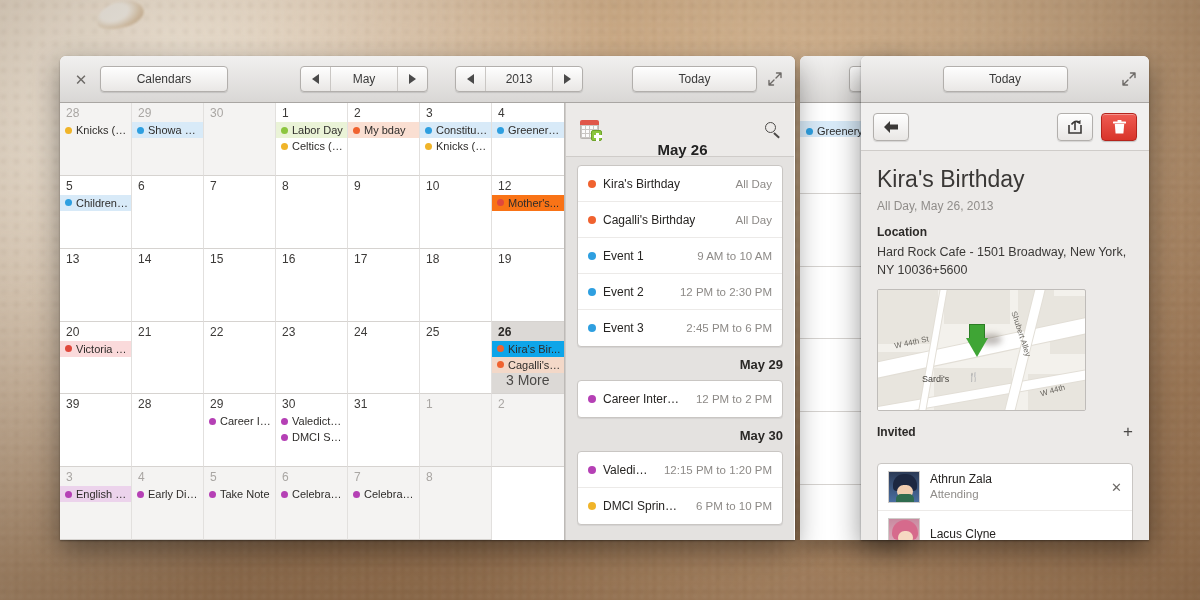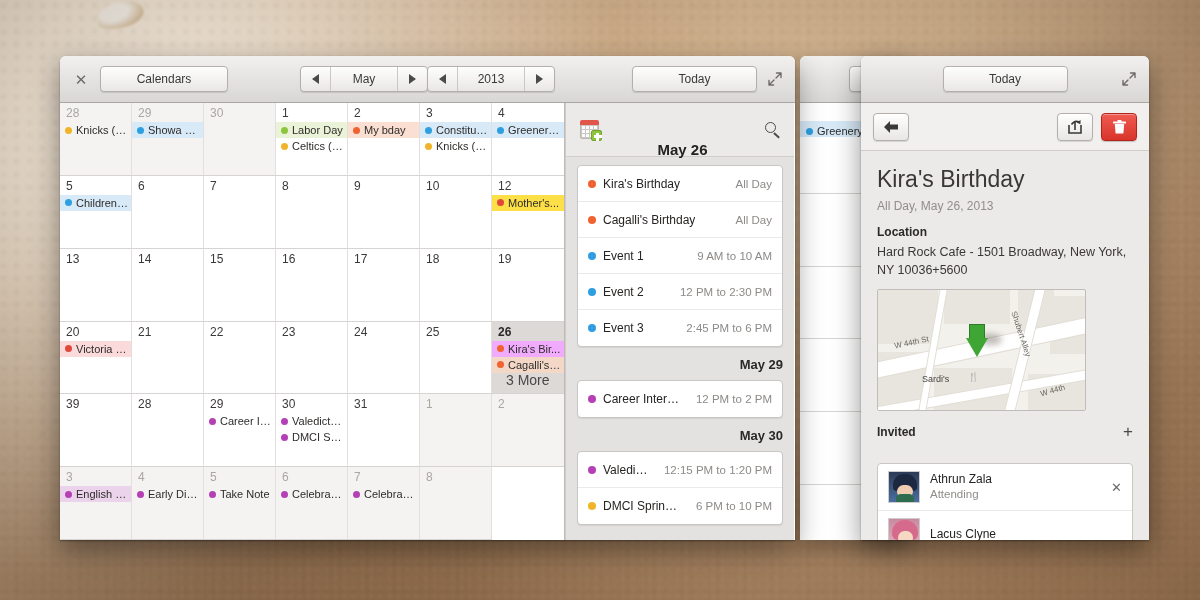--- a/index.html
+++ b/index.html
@@ -239,21 +239,21 @@
     </div>
     <div class="tb-group" style="position:absolute;left:240px">
       <div class="arrow">
           <div class="tri-l"></div>
         </div>
       <div class="lbl">May</div>
       <div class="arrow right">
           <div class="tri-r"></div>
         </div>
     </div>
-    <div class="tb-group" style="position:absolute;left:367px">
+    <div class="tb-group" style="position:absolute;left:395px">
       <div class="arrow">
           <div class="tri-l"></div>
         </div>
       <div class="lbl">2013</div>
       <div class="arrow right">
           <div class="tri-r"></div>
         </div>
     </div>
     <div class="tb-btn" style="position:absolute;left:572px;width:125px">
       <span>Today</span>
@@ -338,21 +338,21 @@
           <div class="daynum">8</div>
         </div>
         <div class="cell">
           <div class="daynum">9</div>
         </div>
         <div class="cell">
           <div class="daynum">10</div>
         </div>
         <div class="cell">
           <div class="daynum">12</div>
-          <div class="ev" style="background: #fde047;">
+          <div class="ev" style="background: #f97316;">
             <span class="dot" style="background: rgb(224, 72, 60);"></span>
             <span class="nm">Mother's...</span>
           </div>
         </div>
         <div class="cell">
           <div class="daynum">13</div>
         </div>
         <div class="cell">
           <div class="daynum">14</div>
         </div>
@@ -388,21 +388,21 @@
           <div class="daynum">23</div>
         </div>
         <div class="cell">
           <div class="daynum">24</div>
         </div>
         <div class="cell">
           <div class="daynum">25</div>
         </div>
         <div class="cell sel">
           <div class="daynum">26</div>
-          <div class="ev" style="background: #f0abfc;">
+          <div class="ev" style="background: #0ea5e9;">
             <span class="dot" style="background: rgb(240, 98, 47);"></span>
             <span class="nm">Kira's Bir...</span>
           </div>
           <div class="ev" style="background: rgb(243, 216, 200);">
             <span class="dot" style="background: rgb(240, 98, 47);"></span>
             <span class="nm">Cagalli's ...</span>
           </div>
           <div class="more">3 More</div>
         </div>
         <div class="cell">

